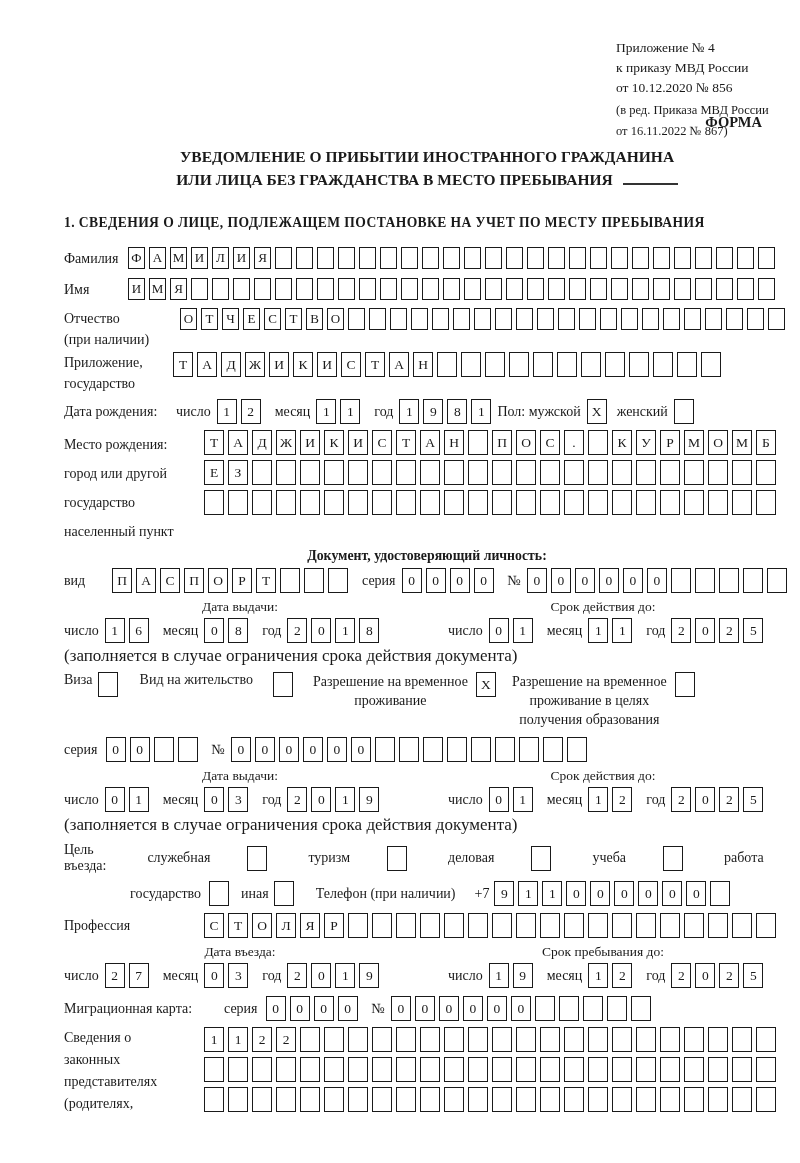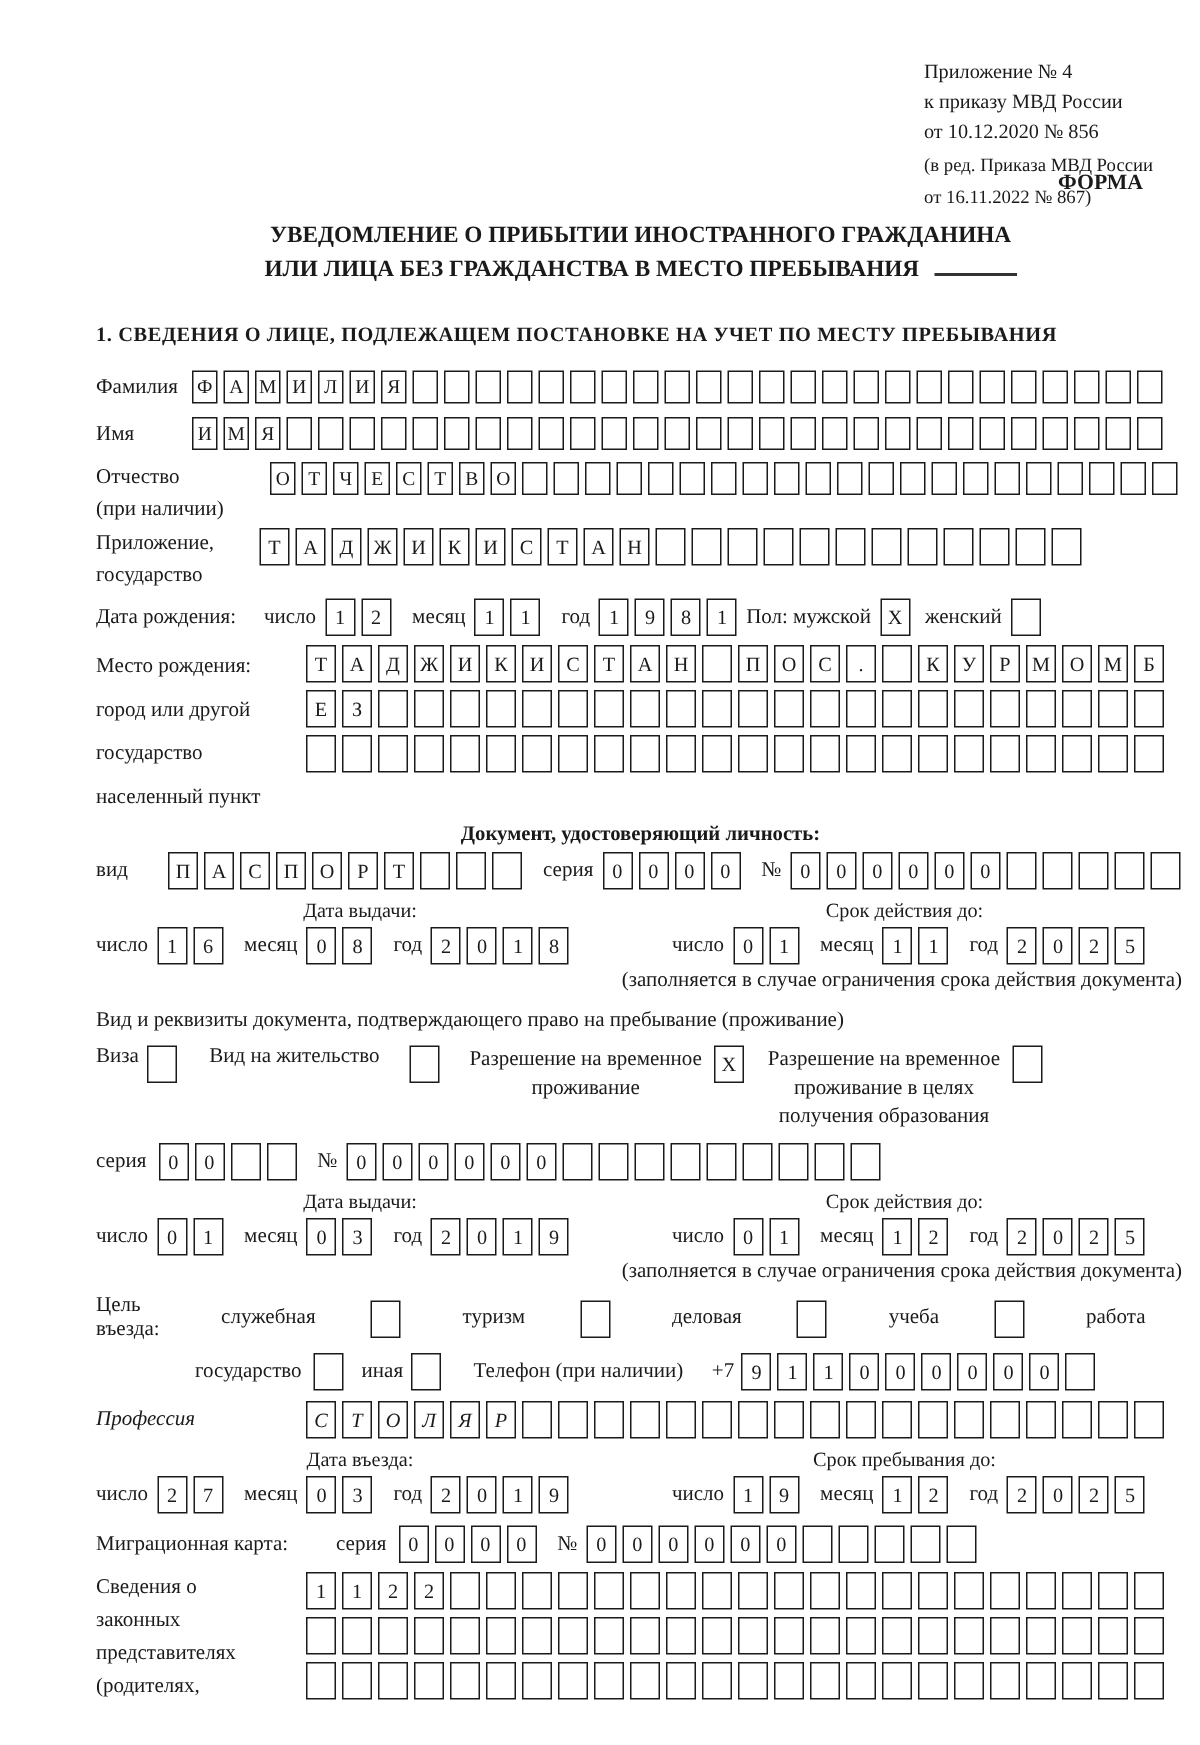--- a/index.html
+++ b/index.html
@@ -20,21 +20,21 @@
   .cb{display:inline-flex;flex:none;align-items:center;justify-content:center;box-sizing:border-box;
       width:17px;height:22px;border:1.6px solid #1a1a1a;margin-right:4px;font-size:13px;}
   .md .cb, .cb.md{width:20px;height:25px;font-size:13.5px;}
   .dgr .cb, .cb.chk{width:20px;height:25px;font-size:13.5px;}
   .cb.chk{margin:0;}
   .dl{flex:none;margin:0 6px 0 10px;} .dl.first{margin-left:0;}
   .colrow{display:flex;margin-top:6px;}
   .col1{width:352px;flex:none;} .col2{flex:1;}
   .datehdr{text-align:center;font-size:13.5px;margin-bottom:3px;}
   .dateline{display:flex;align-items:center;}
-  .note{font-size:14px;text-align:right;padding-right:2px;margin-top:3px;}
+  .note{font-size:17px;padding-right:2px;margin-top:3px;}
   .bold-c{font-weight:bold;text-align:center;font-size:13.8px;margin-top:8px;}
   .permits{display:flex;align-items:flex-start;margin-top:6px;}
   .permit{display:flex;align-items:flex-start;}
   .permit .plines{text-align:center;line-height:19px;}
   .permit .cb.chk{margin-left:8px;}
   .stack > .boxes{margin-bottom:5px;}
   .purpose .plbl{margin:0 5px 0 9px;}
   .txt{margin-top:8px;line-height:21px;}
 </style>
 </head>
@@ -397,21 +397,20 @@
             <span class="cb">2</span>
             <span class="cb">0</span>
             <span class="cb">2</span>
             <span class="cb">5</span>
           </div>
       </div>
     </div>
   </div>
   <div class="note">(заполняется в случае ограничения срока действия документа)</div>
 
-  <div class="txt">Вид и реквизиты документа, подтверждающего право на пребывание (проживание)</div>
 
   <div class="permits">
     <div class="permit">
       <span>Виза</span>
       <span class="cb chk" style="margin-left:5px;"></span>
     </div>
     <div class="permit" style="margin-left:22px;">
       <span>Вид на жительство</span>
       <span class="cb chk" style="margin-left:20px;"></span>
     </div>
@@ -540,21 +539,21 @@
         <span class="cb">0</span>
         <span class="cb">0</span>
         <span class="cb">0</span>
         <span class="cb">0</span>
         <span class="cb">0</span>
         <span class="cb">0</span>
         <span class="cb"></span>
       </div>
   </div>
 
-  <div class="row" style="margin-top:7px;font-style:italic;">
+  <div class="row" style="margin-top:7px;">
     <div class="lbl w140">Профессия</div>
     <div class="boxes md">
         <span class="cb">С</span>
         <span class="cb">Т</span>
         <span class="cb">О</span>
         <span class="cb">Л</span>
         <span class="cb">Я</span>
         <span class="cb">Р</span>
         <span class="cb"></span>
         <span class="cb"></span>

